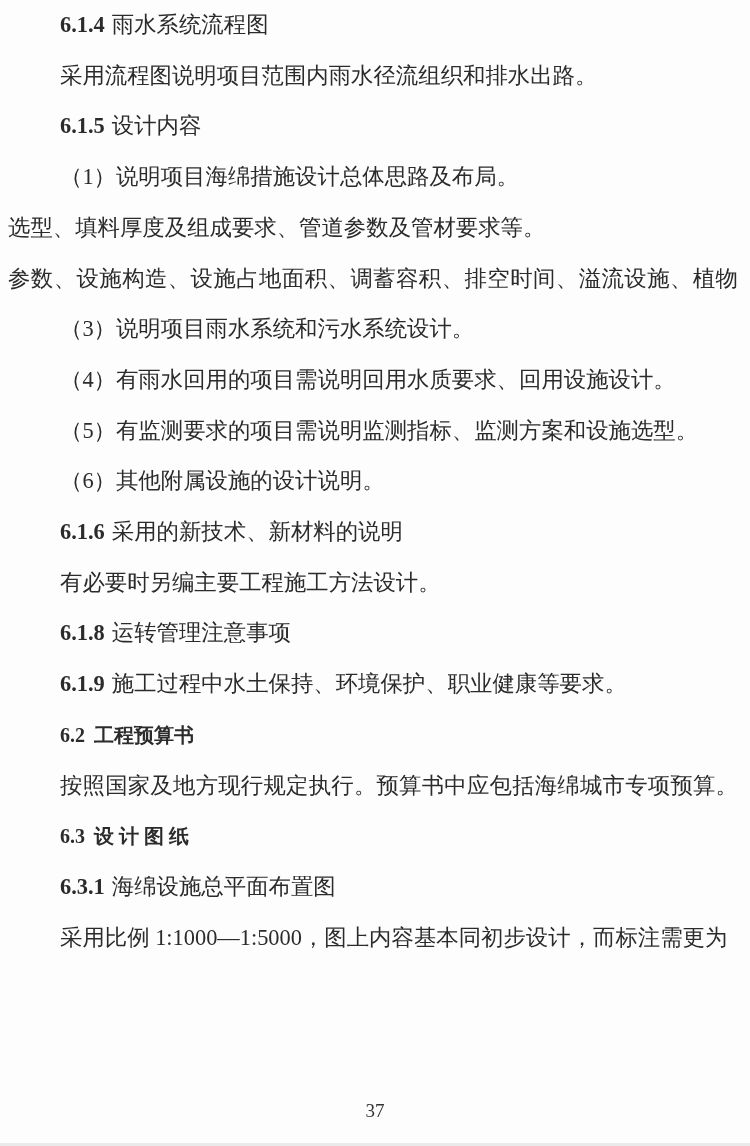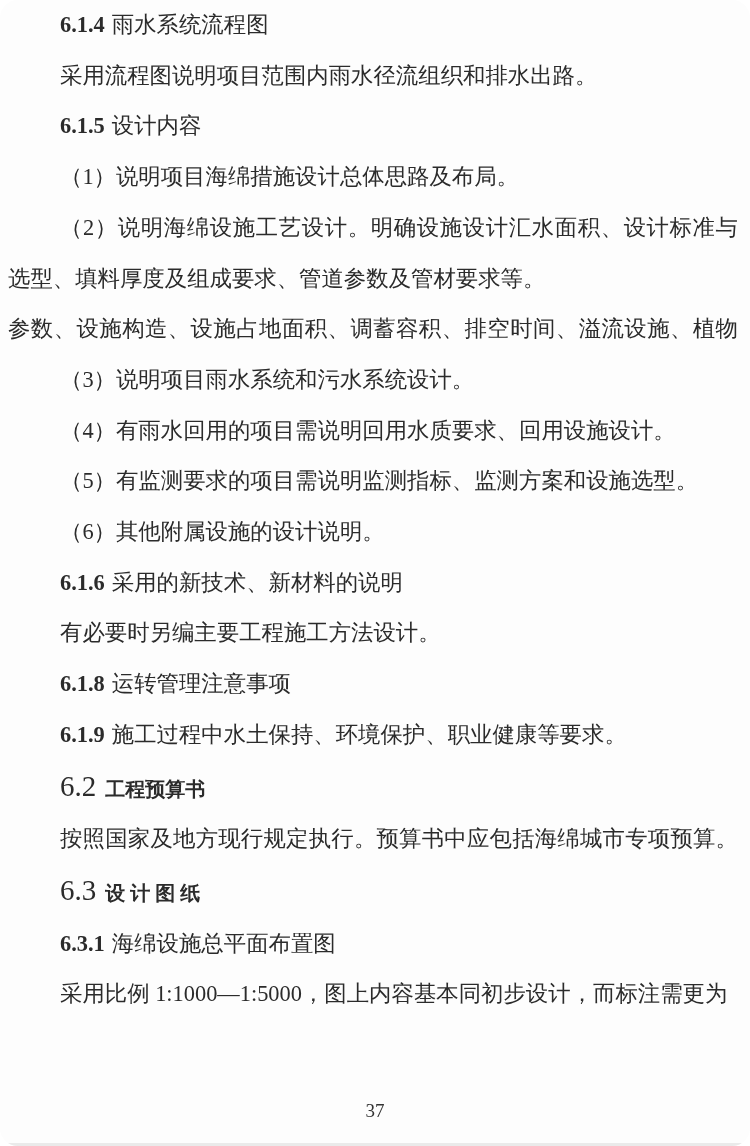--- a/index.html
+++ b/index.html
@@ -7,21 +7,20 @@
     width: 750px; height: 1146px;
     background: #ffffff;
     font-family: "Liberation Serif", "DejaVu Serif", serif;
   }
   .page {
     position: relative;
     width: 750px; height: 1146px;
     background: #fdfdfd;
     color: #2b2b2b;
     overflow: hidden;
-    border-radius: 18px;
   }
   .content {
     position: absolute;
     top: 0; left: 8px; right: 12px;
   }
   .line {
     margin: 0;
     font-size: 22.4px;
     line-height: 50.7px;
     text-indent: 52px;
@@ -31,21 +30,21 @@
   .fill {
     white-space: normal;
     text-align: justify;
     text-align-last: justify;
   }
   .hang { text-indent: 0; }
   
   .h3 .num { font-weight: 700; margin-right: 7px; }
   .h3 .t   { font-weight: 400; }
   
-  .h2 .num { font-weight: 400; margin-right: 9px; font-size: 29px; text-align: center; }
+  .h2 .num { font-weight: 700; margin-right: 9px; font-size: 20px; text-align: center; }
   .h2 .t   { font-weight: 700; font-size: 20px; }
   .h2.spaced .t { letter-spacing: 5px; }
   .footer {
     position: absolute;
     top: 1097px; left: 0; right: 0;
     text-align: center;
     font-size: 19px;
     line-height: 28px;
     color: #333333;
     padding-left: 0;
@@ -64,21 +63,20 @@
   <div class="content">
 
     <p class="line h3"><span class="num">6.1.4</span><span class="t">雨水系统流程图</span></p>
 
     <p class="line">采用流程图说明项目范围内雨水径流组织和排水出路。</p>
 
     <p class="line h3"><span class="num">6.1.5</span><span class="t">设计内容</span></p>
 
     <p class="line">（1）说明项目海绵措施设计总体思路及布局。</p>
 
-    <p class="line fill">（2）说明海绵设施工艺设计。明确设施设计汇水面积、设计标准与</p>
     <p class="line hang">选型、填料厚度及组成要求、管道参数及管材要求等。</p>
     <p class="line hang fill">参数、设施构造、设施占地面积、调蓄容积、排空时间、溢流设施、植物</p>
 
     <p class="line">（3）说明项目雨水系统和污水系统设计。</p>
     <p class="line">（4）有雨水回用的项目需说明回用水质要求、回用设施设计。</p>
     <p class="line">（5）有监测要求的项目需说明监测指标、监测方案和设施选型。</p>
     <p class="line">（6）其他附属设施的设计说明。</p>
 
     <p class="line h3"><span class="num">6.1.6</span><span class="t">采用的新技术、新材料的说明</span></p>
 

